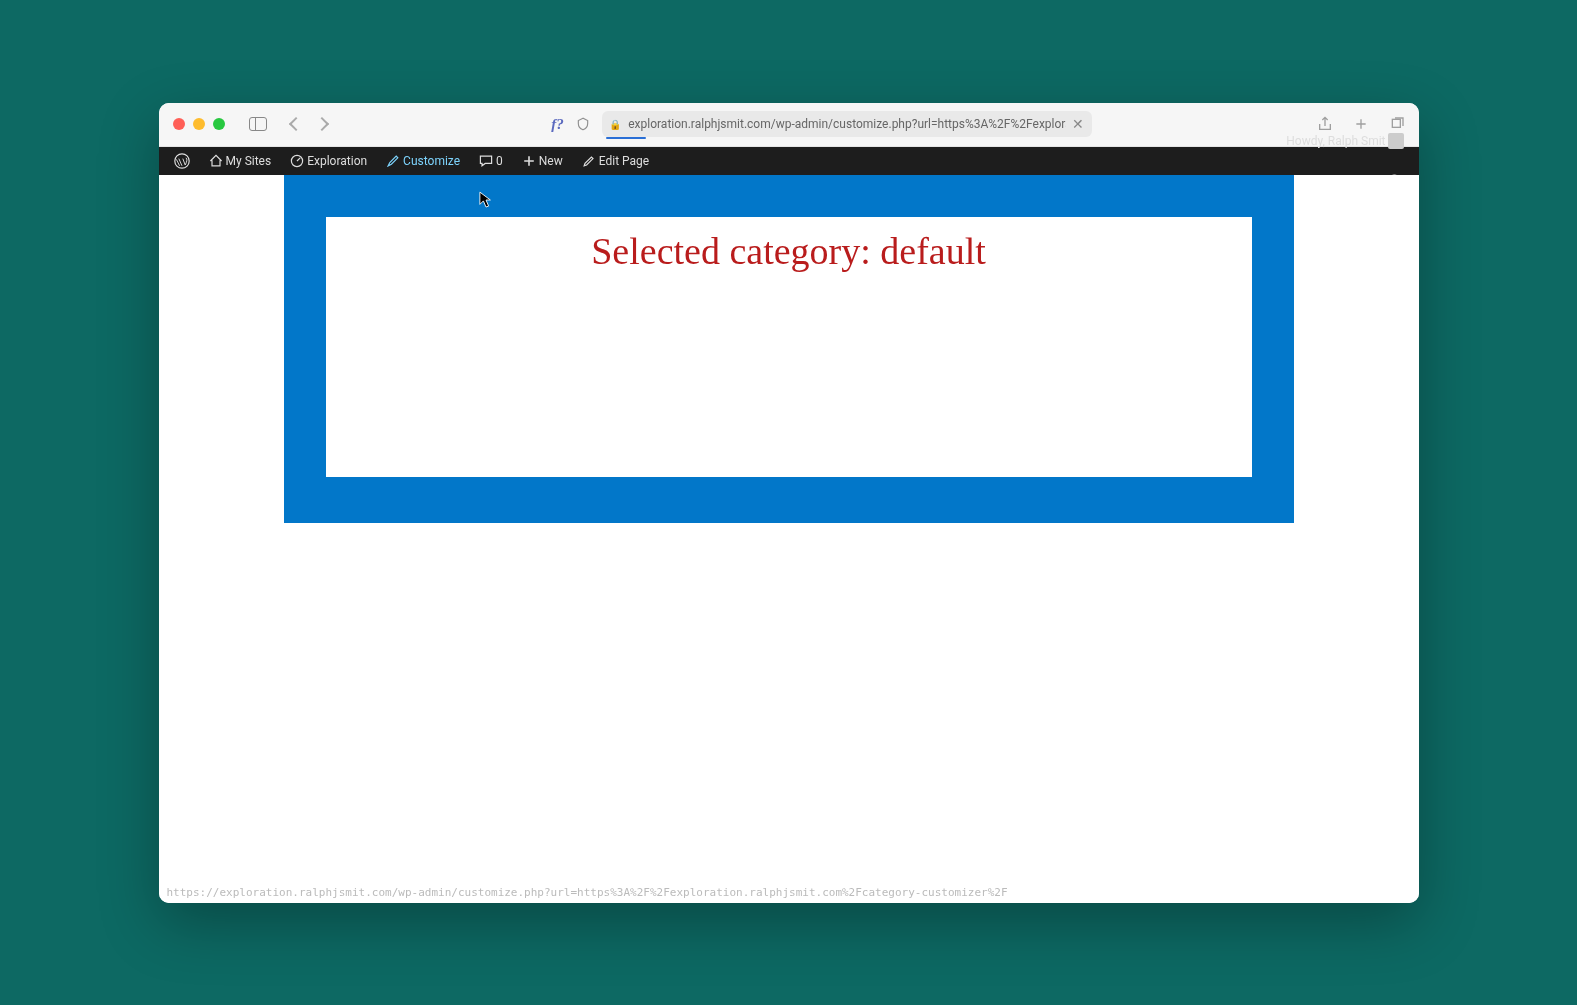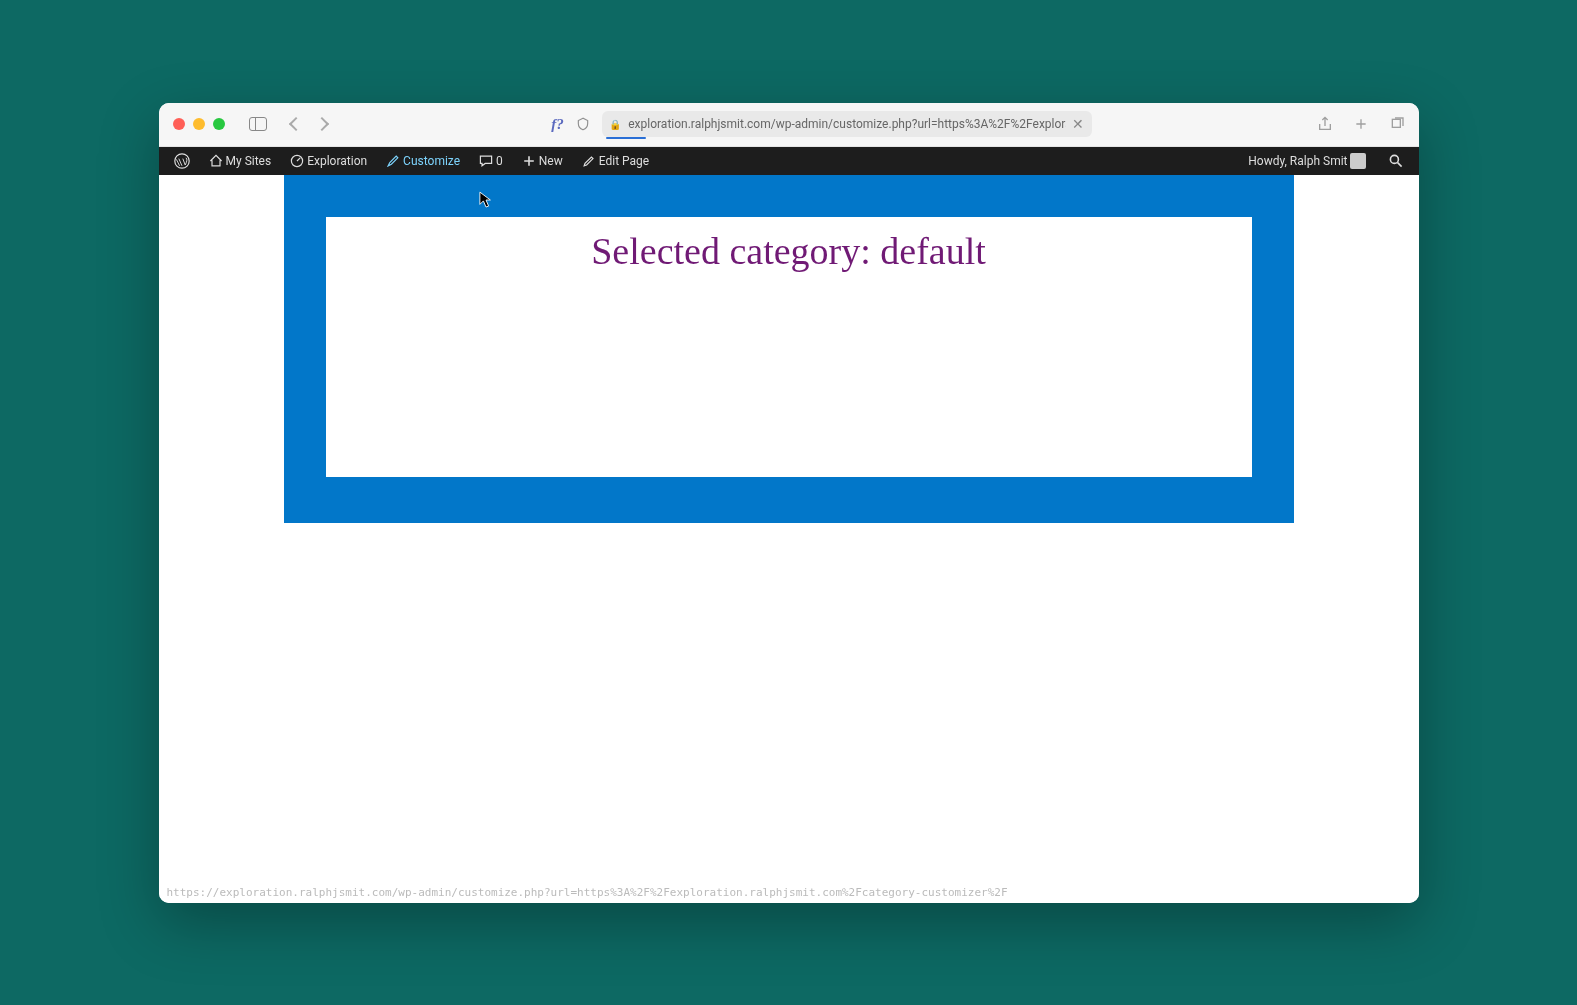--- a/index.html
+++ b/index.html
@@ -148,20 +148,21 @@
       height: 32px;
       cursor: pointer;
     }
     .wp-item.highlighted { color: #7dd3fc; }
     .wp-icon { width: 16px; height: 16px; fill: currentColor; display: inline-flex; align-items: center; justify-content: center; }
     .wp-right {
       margin-left: auto;
       display: flex;
       align-items: flex-end;
       gap: 8px;
+      flex-direction: column;
     }
     .avatar {
       width: 16px;
       height: 16px;
       background: #ccc;
       border-radius: 2px;
     }
     .page-content {
       flex: 1;
       background: #fff;
@@ -181,21 +182,21 @@
     .white-inner {
       background: #fff;
       width: 100%;
       height: 260px;
       padding-top: 12px;
     }
     .selected-heading {
       text-align: center;
       font-family: Georgia, "Times New Roman", serif;
       font-size: 38px;
-      color: #701a75;
+      color: #b91c1c;
       font-weight: 400;
     }
     .status-bar {
       position: absolute;
       bottom: 4px;
       left: 8px;
       font-size: 11px;
       color: #bbb;
       font-family: monospace;
       margin-top: 7px;

